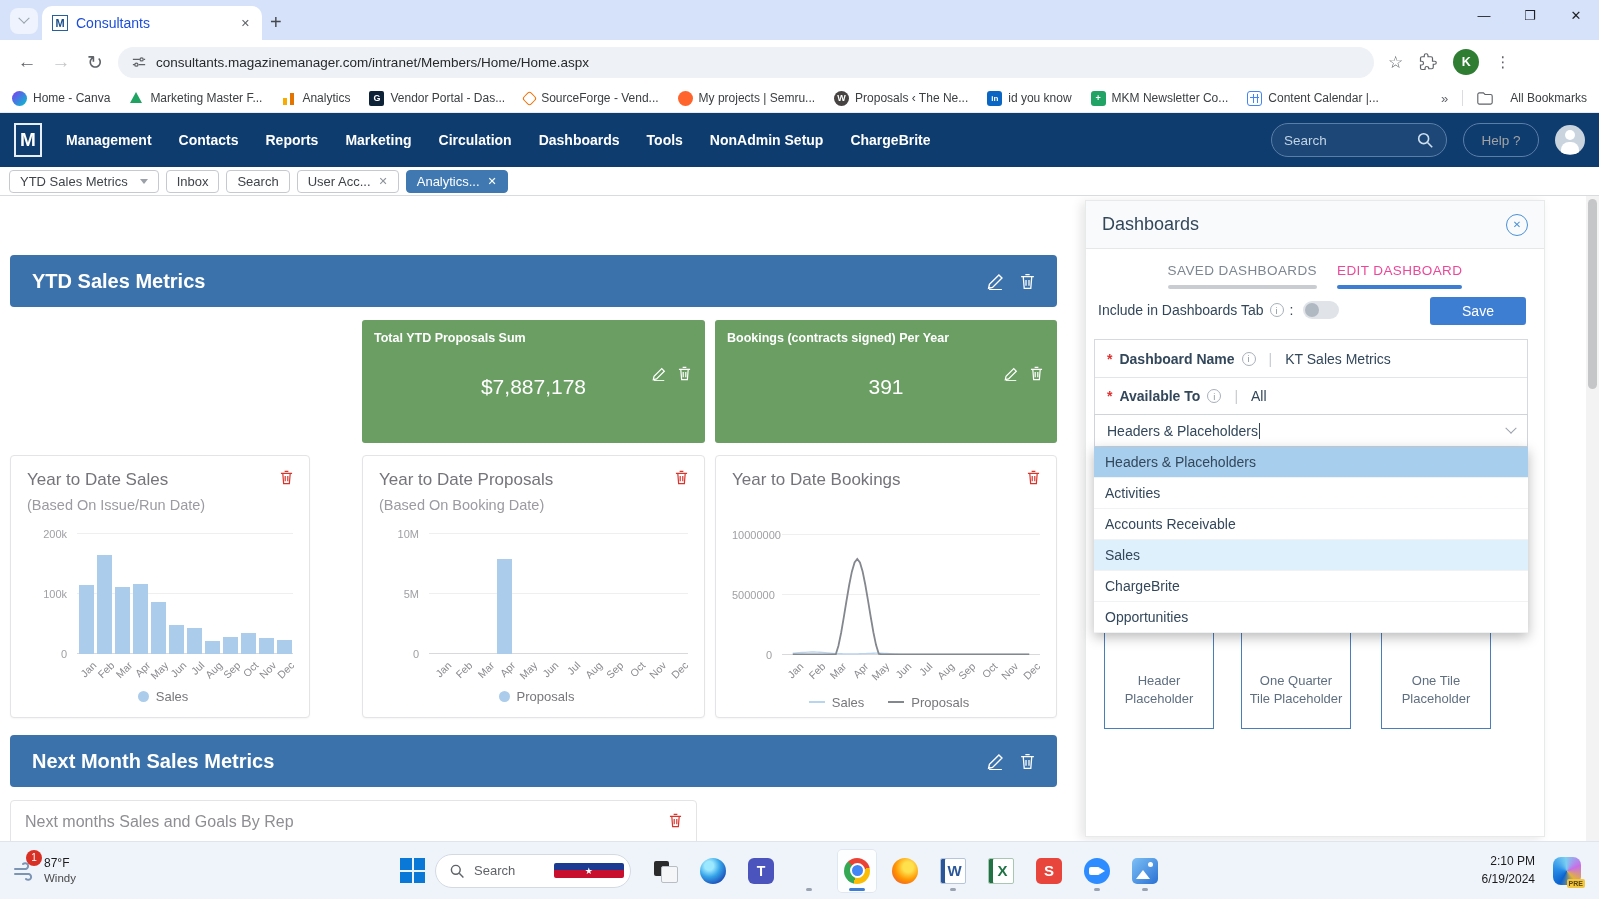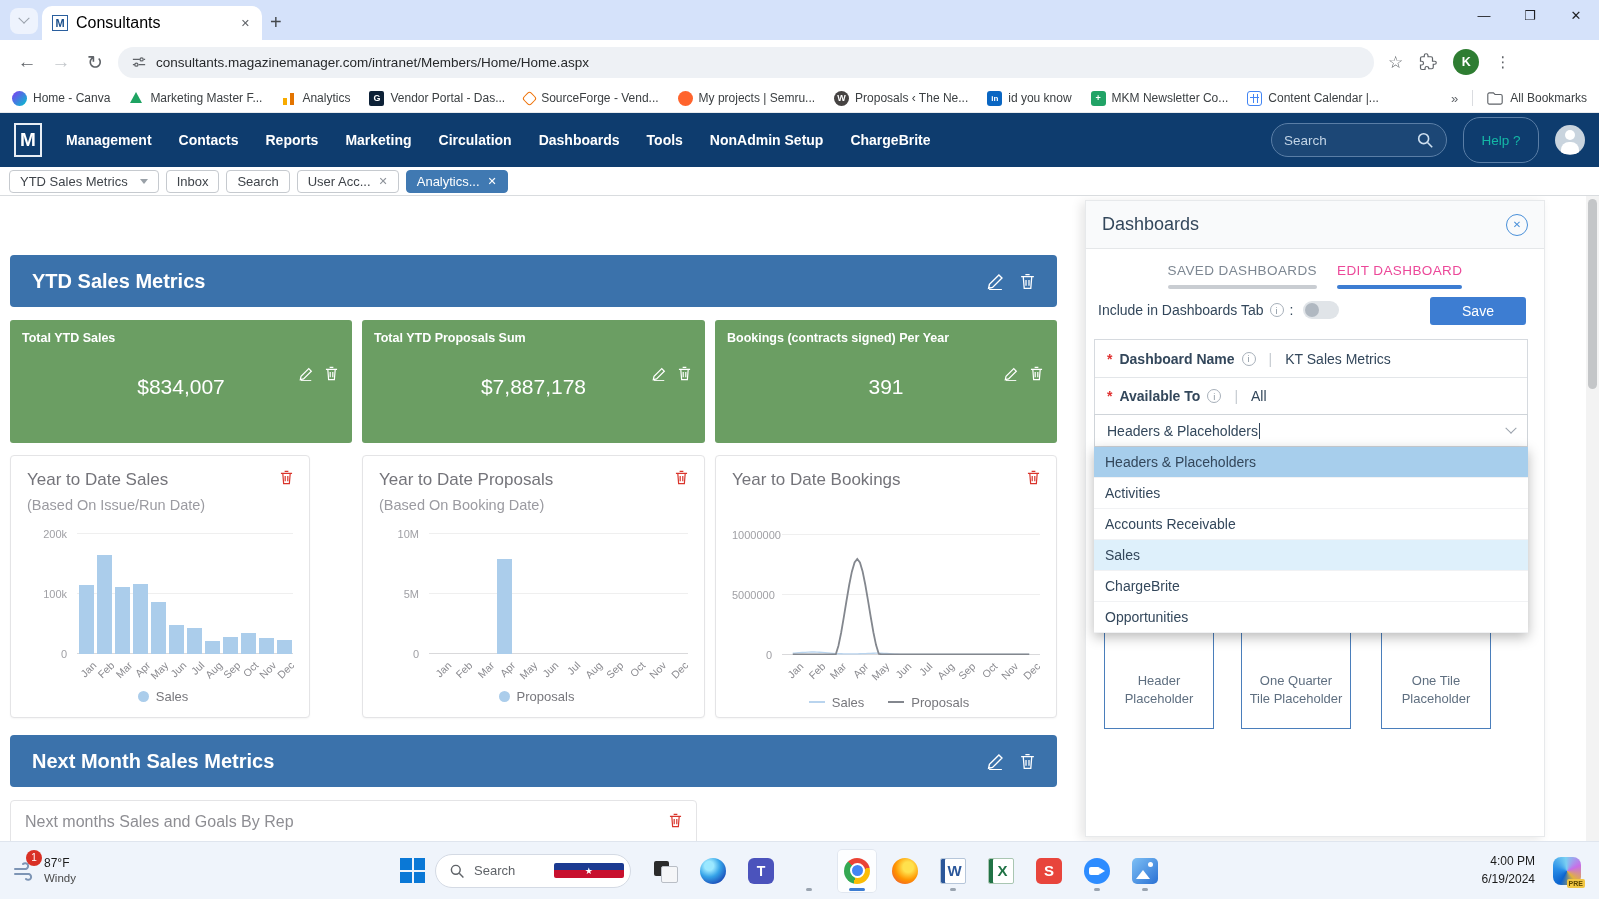--- a/index.html
+++ b/index.html
@@ -4,21 +4,21 @@
 <style>
   * { margin:0; padding:0; box-sizing:border-box; }
   html,body { width:1599px; height:899px; overflow:hidden; }
   body { font-family:"Liberation Sans", sans-serif; position:relative; background:#fff; }
 
   
   .tabbar { position:absolute; left:0; top:0; width:1599px; height:40px; background:#d5e2fa; display:flex; align-items:flex-end; }
   .tab-search-btn { margin:0 4px 6px 10px; width:28px; height:26px; border:none; border-radius:8px; background:#eef3fd; color:#444; display:flex; align-items:center; justify-content:center; cursor:default; }
   .browser-tab { width:220px; height:34px; background:#fff; border-radius:10px 10px 0 0; display:flex; align-items:center; padding:0 10px; gap:8px; }
   .tab-favicon { width:16px; height:16px; border:1px solid #2a5f9e; background:#fff; color:#1a4e8a; font-size:11px; font-weight:bold; display:flex; align-items:center; justify-content:center; }
-  .tab-title { font-size:16px; color:#000000; flex:1; }
+  .tab-title { font-size:14px; color:#1d4ed8; flex:1; }
   .tab-close { color:#5f6368; font-size:11px; padding:2px; }
   .new-tab-btn { margin:0 0 8px 8px; border:none; background:transparent; font-size:20px; color:#45494d; line-height:1; }
   .win-controls { margin-left:auto; display:flex; align-self:flex-start; }
   .win-controls span { width:46px; height:30px; display:flex; align-items:center; justify-content:center; color:#202124; font-size:13px; }
 
   .addrbar { position:absolute; left:0; top:40px; width:1599px; height:44px; background:#fff; display:flex; align-items:center; }
   .nav-ico { font-size:19px; color:#5f6368; width:34px; text-align:center; }
   .nav-ico.disabled { color:#c3c7cb; }
   .url-pill { margin-left:6px; width:1256px; height:31px; background:#eef1f5; border-radius:16px; display:flex; align-items:center; padding:0 14px; gap:10px; }
   .url-text { font-size:13.5px; color:#27292b; }
@@ -45,30 +45,30 @@
   .fav-linkedin { background:#0a66c2; font-size:8px; }
   .fav-mkm { background:#21a366; }
   .fav-calendar { background:#fff; border:1px solid #4285f4; position:relative; }
   .fav-calendar::before { content:""; position:absolute; inset:2px; background:
       linear-gradient(#4285f4,#4285f4) 0 3px/100% 1px no-repeat,
       linear-gradient(#4285f4,#4285f4) 3px 0/1px 100% no-repeat,
       linear-gradient(#4285f4,#4285f4) 7px 0/1px 100% no-repeat; }
   .bm-right { margin-left:auto; display:flex; align-items:center; gap:14px; }
   .bm-chevrons { font-size:13px; color:#5f6368; }
   .bm-divider { width:1px; height:16px; background:#dadce0; }
-  .allbm { display:flex; align-items:center; gap:7px; font-size:12px; color:#3c4043; }
+  .allbm { display:flex; align-items:center; gap:17px; font-size:12px; color:#3c4043; }
 
   
   .appnav { position:absolute; left:0; top:113px; width:1599px; height:54px; background:#0e3c6e; display:flex; align-items:center; padding:0 14px; }
   .app-logo { width:28px; height:34px; border:2px solid #e8eef5; color:#fff; font-size:19px; font-weight:bold; display:flex; align-items:center; justify-content:center; margin-right:24px; }
   .appnav ul { display:flex; list-style:none; gap:27px; }
   .appnav li { color:#fff; font-size:14px; font-weight:600; }
   .nav-search { margin-left:auto; width:176px; height:34px; border:1px solid #5a7ea6; border-radius:17px; background:rgba(255,255,255,.06); display:flex; align-items:center; padding:0 12px; color:#c2d4e6; }
   .nav-search span { font-size:13.5px; flex:1; }
-  .help-pill { margin-left:16px; width:76px; height:46px; border:1px solid #5a7ea6; border-radius:17px; color:#14b8a6; font-size:13.5px; display:flex; align-items:center; justify-content:center; background:transparent; }
+  .help-pill { margin-left:16px; width:76px; height:34px; border:1px solid #5a7ea6; border-radius:17px; color:#a3a3a3; font-size:13.5px; display:flex; align-items:center; justify-content:center; background:transparent; }
   .nav-avatar { margin-left:16px; width:30px; height:30px; border-radius:50%; background:#c9d4de; position:relative; overflow:hidden; }
   .nav-avatar::before { content:""; position:absolute; left:10px; top:5px; width:10px; height:10px; border-radius:50%; background:#fff; }
   .nav-avatar::after { content:""; position:absolute; left:6px; top:17px; width:18px; height:12px; border-radius:8px 8px 0 0; background:#fff; }
 
   
   .tabstrip { position:absolute; left:0; top:167px; width:1599px; height:29px; background:#fff; border-bottom:1px solid #d9dcdf; display:flex; align-items:center; gap:7px; padding:0 9px; }
   .strip-tab { height:23px; border:1px solid #c6cacf; border-radius:4px; background:#fff; display:flex; align-items:center; gap:8px; padding:0 10px; font-size:13px; color:#3f444a; white-space:nowrap; }
   .strip-tab .x { color:#8d9299; font-size:11px; }
   .strip-tab.active { background:#4079b2; border-color:#4079b2; color:#fff; }
   .strip-tab.active .x { color:#fff; }
@@ -349,37 +349,20 @@
           </svg>
         </button>
       <button class="icon-btn">
           <svg width="15" height="17" viewBox="0 0 14 16">
             <path d="M1 3.5h12M5 1.5h4M3 3.5l.9 11h6.2l.9-11M5.6 6.5v5.5M8.4 6.5v5.5" fill="none" stroke="currentColor" stroke-width="1.2"></path>
           </svg>
         </button>
     </div>
   </div>
 
-  <div class="metric-card" style="left:10px;width:342px">
-    <div class="metric-title">Total YTD Sales</div>
-    <div class="metric-icons">
-      <button class="icon-btn">
-          <svg width="14" height="14" viewBox="0 0 16 16">
-            <path d="M11.2 1.9l2.9 2.9L5.2 13.6l-3.7.8.8-3.7z" fill="none" stroke="currentColor" stroke-width="1.4"></path>
-            <path d="M2 15.6h12" stroke="currentColor" stroke-width="1.2"></path>
-          </svg>
-        </button>
-      <button class="icon-btn">
-          <svg width="13" height="15" viewBox="0 0 14 16">
-            <path d="M1 3.5h12M5 1.5h4M3 3.5l.9 11h6.2l.9-11M5.6 6.5v5.5M8.4 6.5v5.5" fill="none" stroke="currentColor" stroke-width="1.3"></path>
-          </svg>
-        </button>
-    </div>
-    <div class="metric-value">$834,007</div>
-  </div>
   <div class="metric-card" style="left:362px;width:343px">
     <div class="metric-title">Total YTD Proposals Sum</div>
     <div class="metric-icons">
       <button class="icon-btn">
           <svg width="14" height="14" viewBox="0 0 16 16">
             <path d="M11.2 1.9l2.9 2.9L5.2 13.6l-3.7.8.8-3.7z" fill="none" stroke="currentColor" stroke-width="1.4"></path>
             <path d="M2 15.6h12" stroke="currentColor" stroke-width="1.2"></path>
           </svg>
         </button>
       <button class="icon-btn">
@@ -752,19 +735,19 @@
           <div class="ticon icon-zoom"></div>
           <span class="tb-ind"></span>
         </div>
         <div class="tb-slot">
           <div class="ticon icon-photos"></div>
           <span class="tb-ind"></span>
         </div>
       </div>
   </div>
   <div class="tb-tray">
-    <div class="tray-time">4:00 PM</div>
+    <div class="tray-time">2:10 PM</div>
     <div class="tray-date">6/19/2024</div>
   </div>
   <div class="copilot">
       <span class="pre">PRE</span>
     </div>
 </div>
 
 </body></html>

